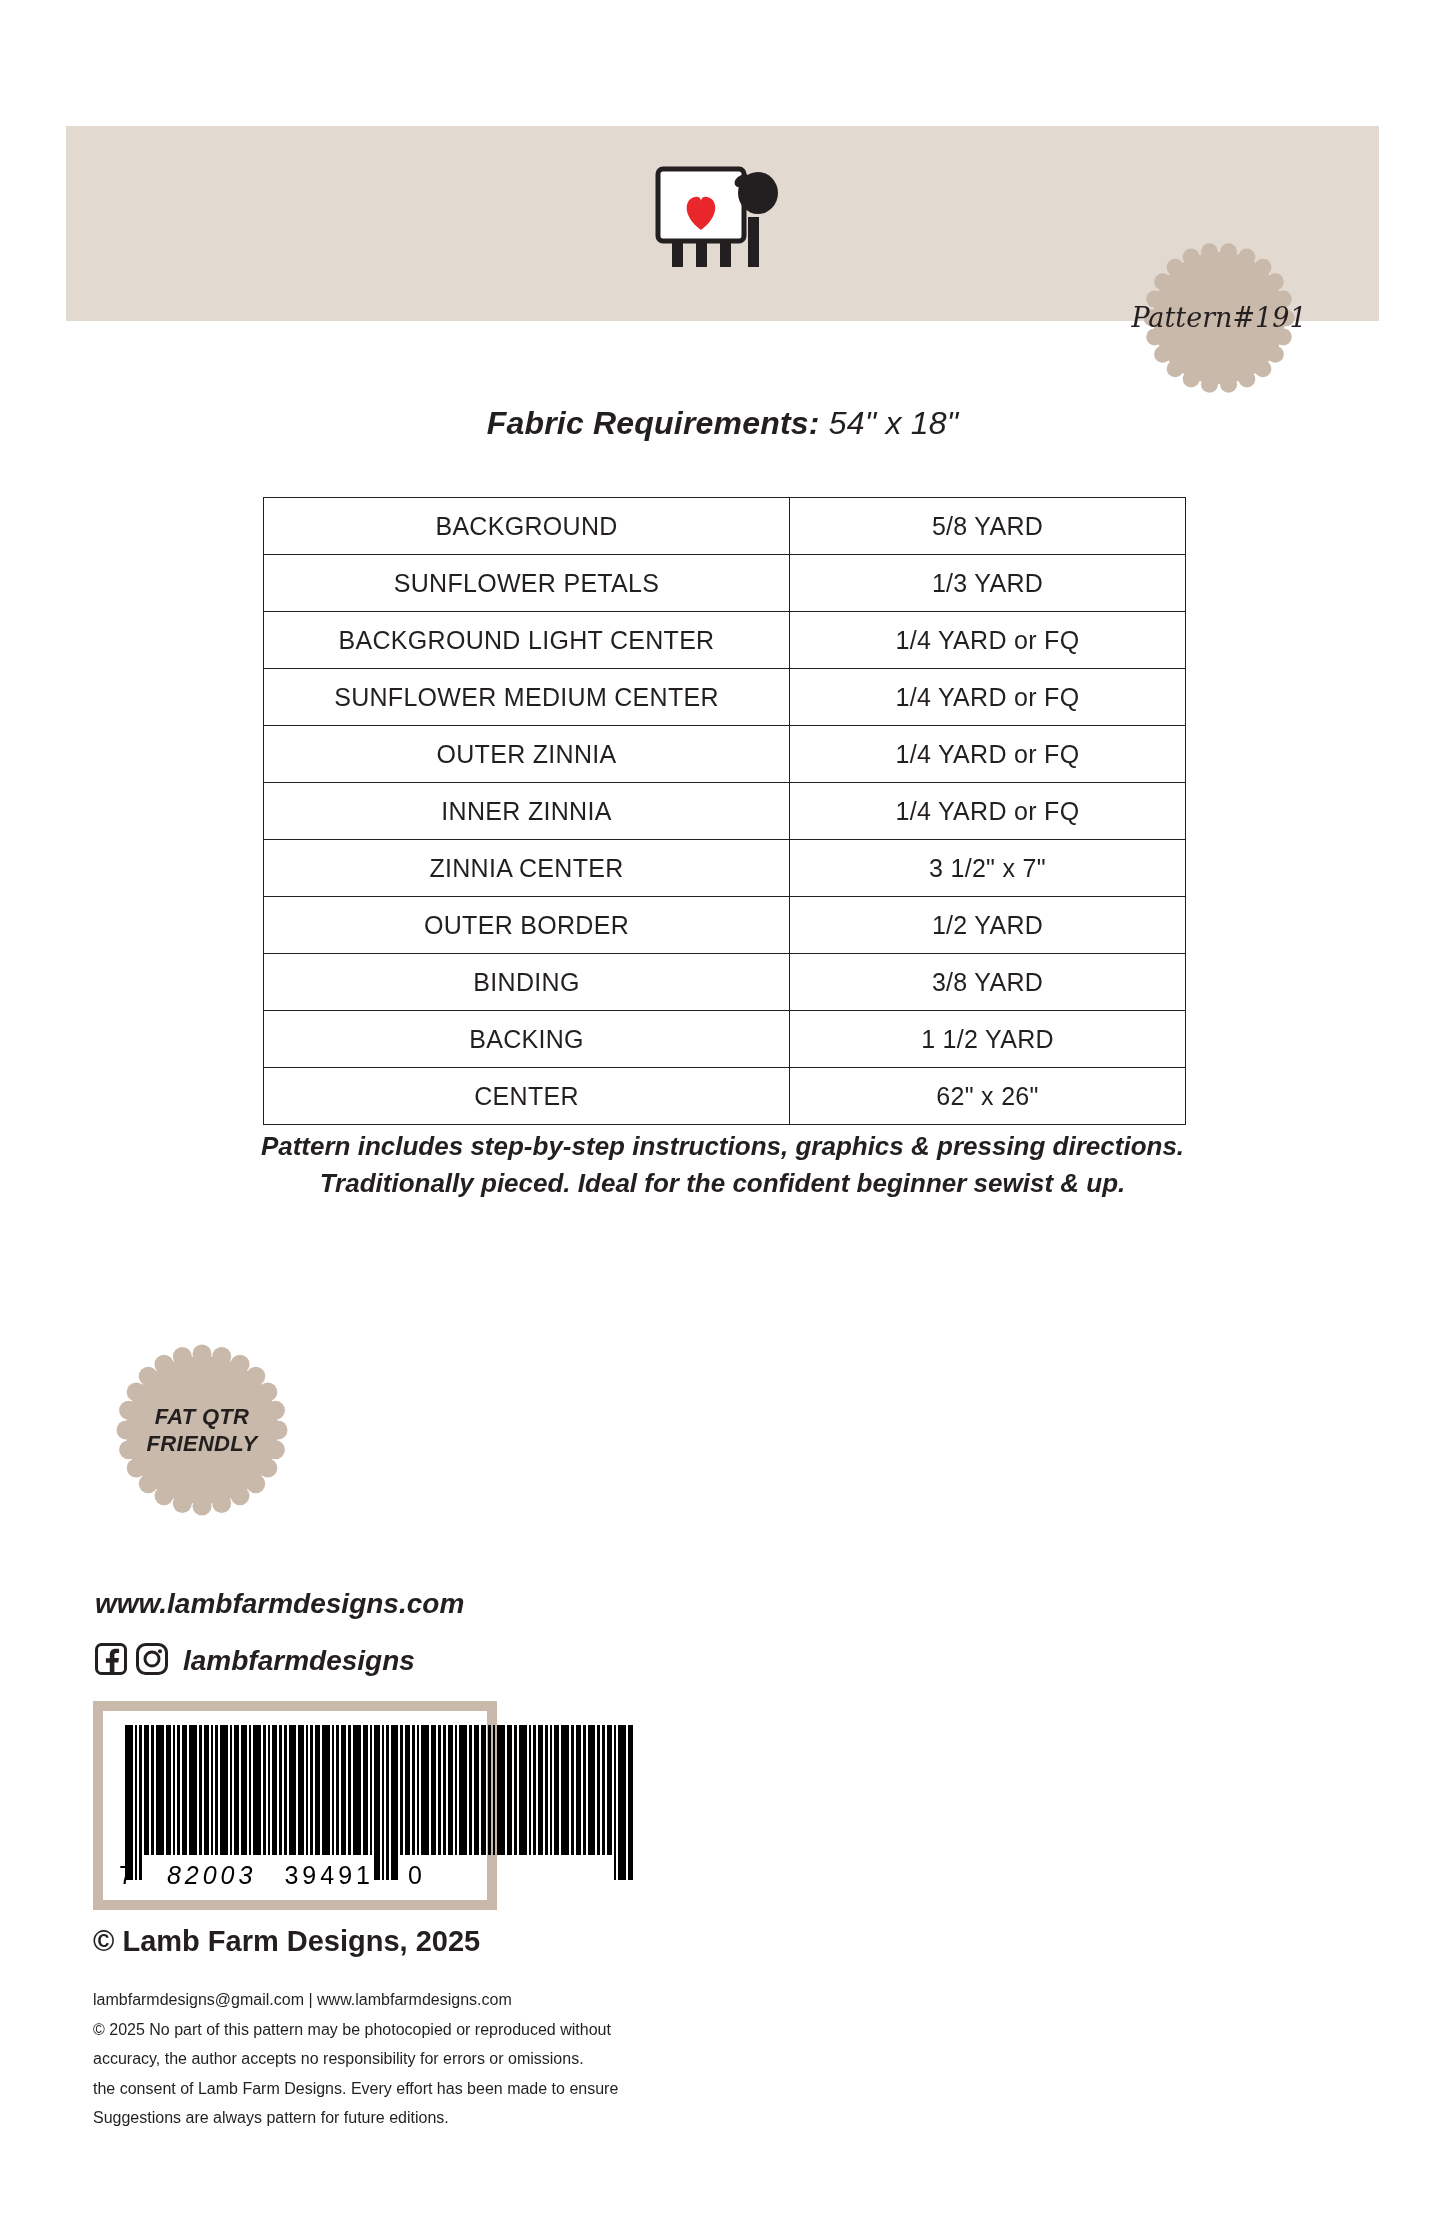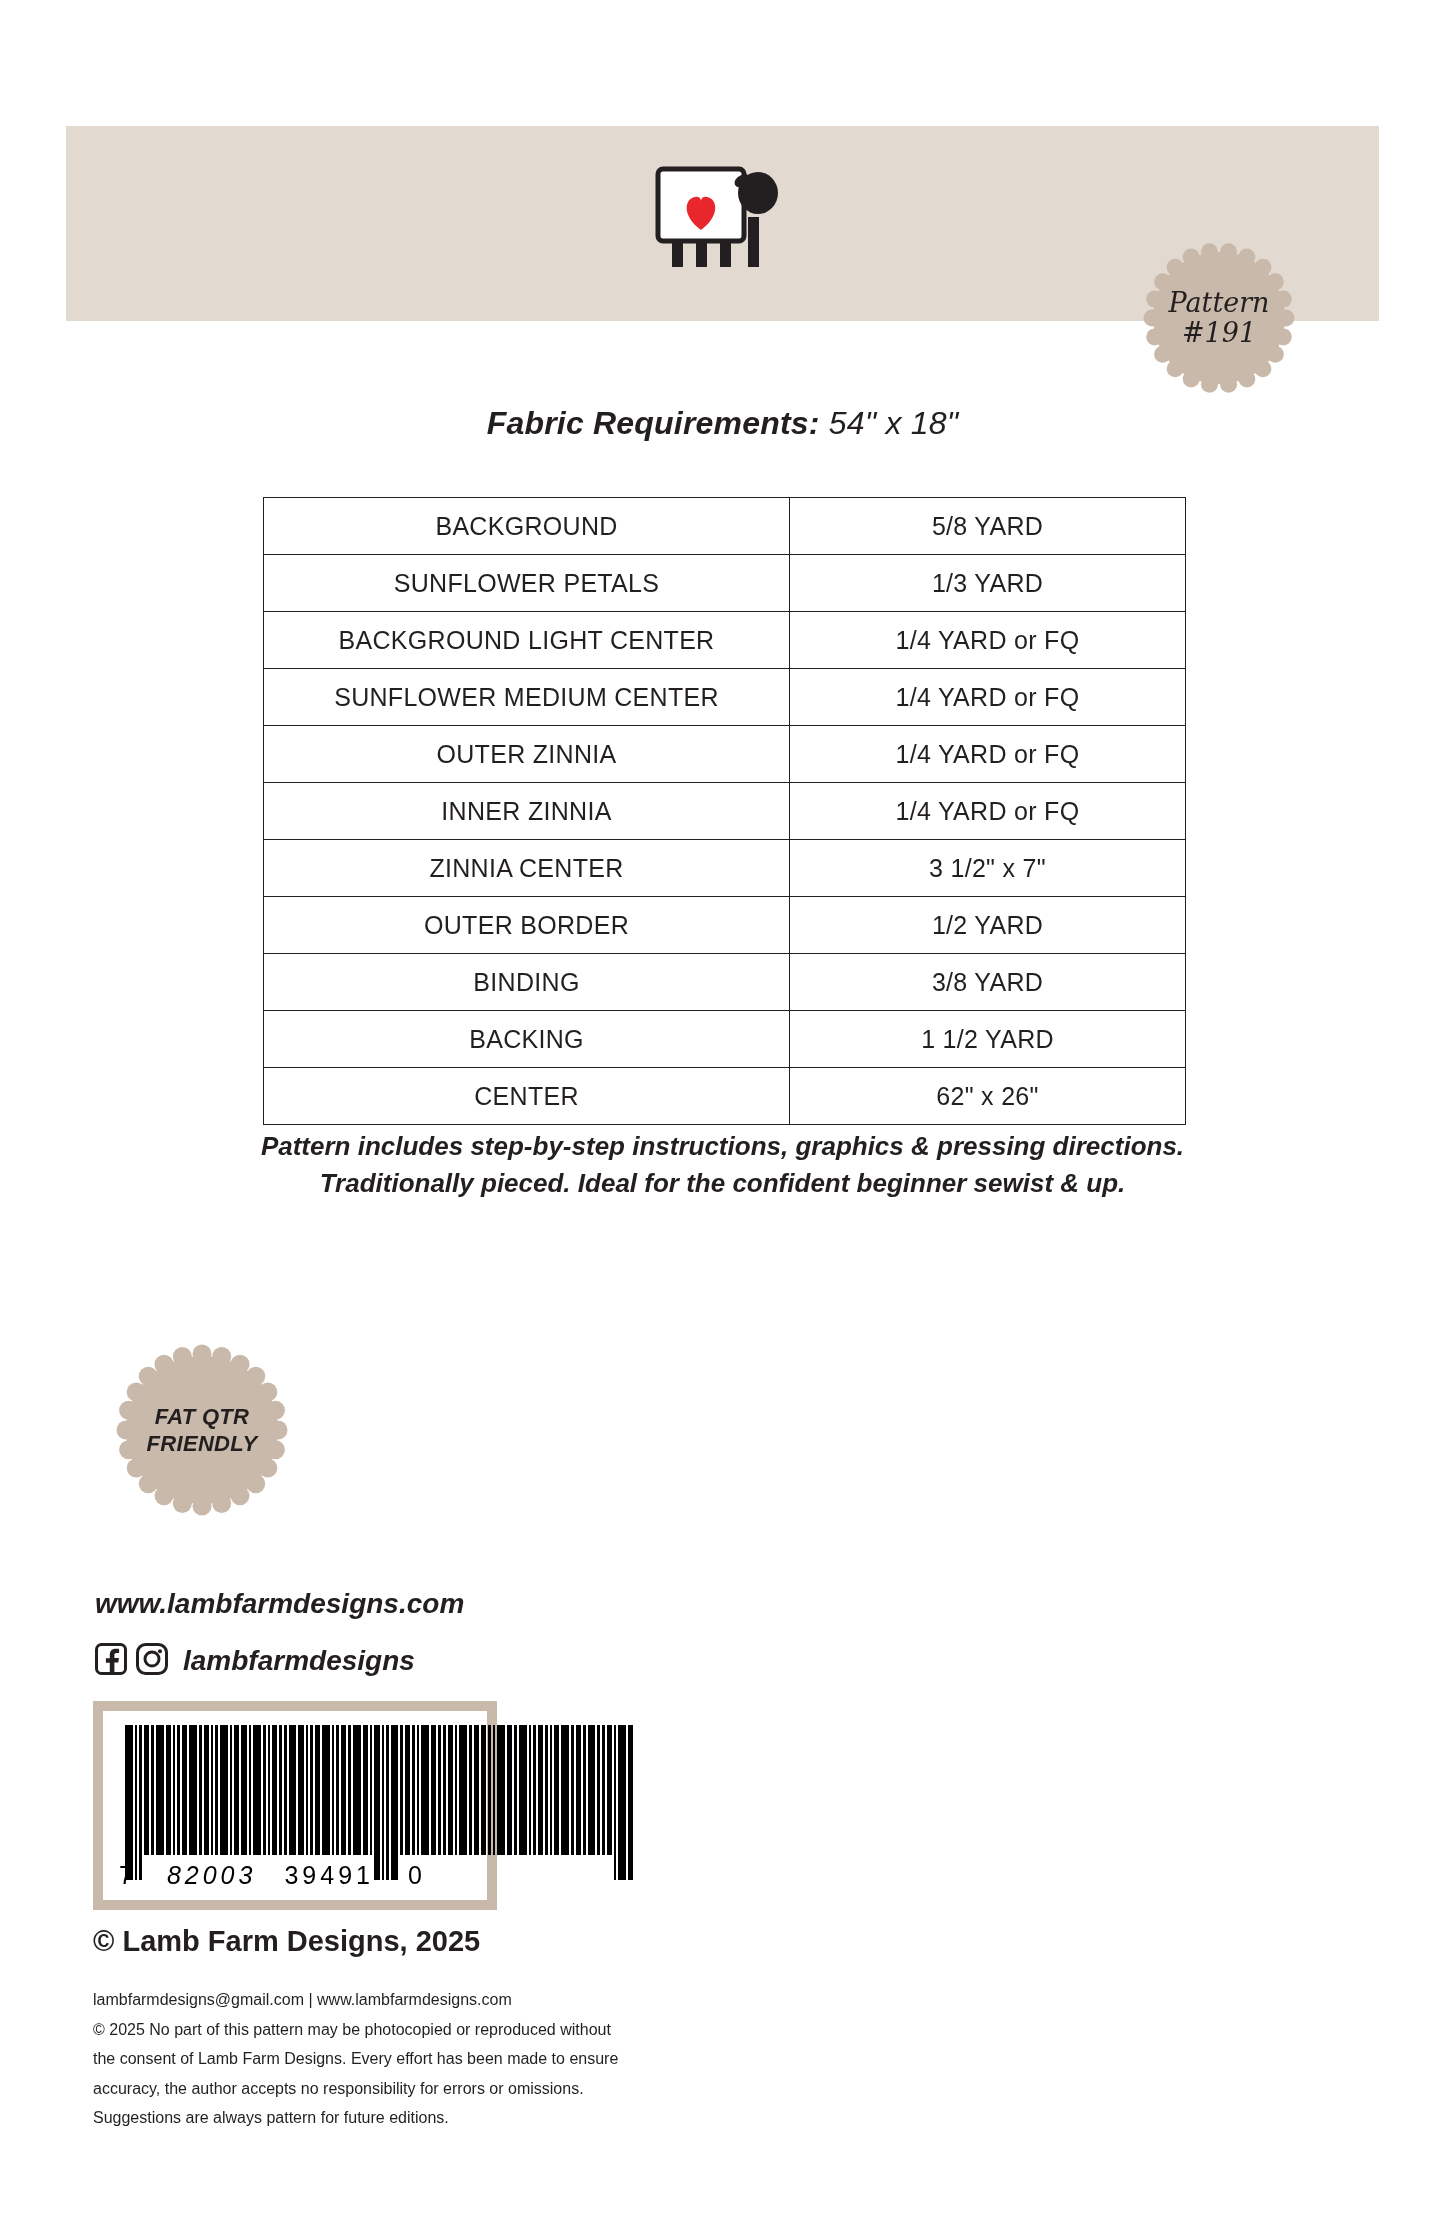--- a/index.html
+++ b/index.html
@@ -44,21 +44,21 @@
     height: 160px;
   }
   .pattern-badge .badge-bg {
     position: absolute;
     inset: 0;
   }
   .pattern-badge .badge-text {
     position: absolute;
     inset: 0;
     display: flex;
-    flex-direction: column;
+    flex-direction: row;
     align-items: center;
     justify-content: center;
     font-family: "DejaVu Serif", serif;
     font-style: italic;
     color: #231f20;
     line-height: 1.1;
   }
   .pattern-badge .badge-line1 { font-size: 27px; }
   .pattern-badge .badge-line2 { font-size: 27px; }
 
@@ -497,16 +497,16 @@
       <span class="d4">0</span>
     </div>
   </div>
 </div>
 
 <div class="copyright">© Lamb Farm Designs, 2025</div>
 
 <div class="fineprint" id="fineprint">
     <div>lambfarmdesigns@gmail.com | www.lambfarmdesigns.com</div>
     <div>© 2025 No part of this pattern may be photocopied or reproduced without</div>
+    <div>accuracy, the author accepts no responsibility for errors or omissions.</div>
     <div>the consent of Lamb Farm Designs. Every effort has been made to ensure</div>
-    <div>accuracy, the author accepts no responsibility for errors or omissions.</div>
     <div>Suggestions are always pattern for future editions.</div>
   </div>
 
 </body></html>

